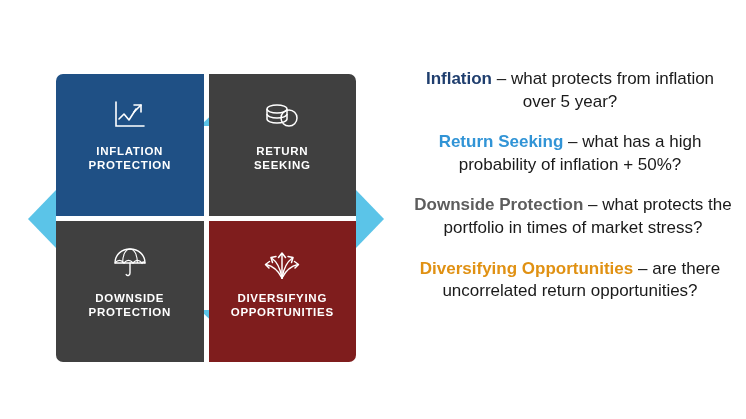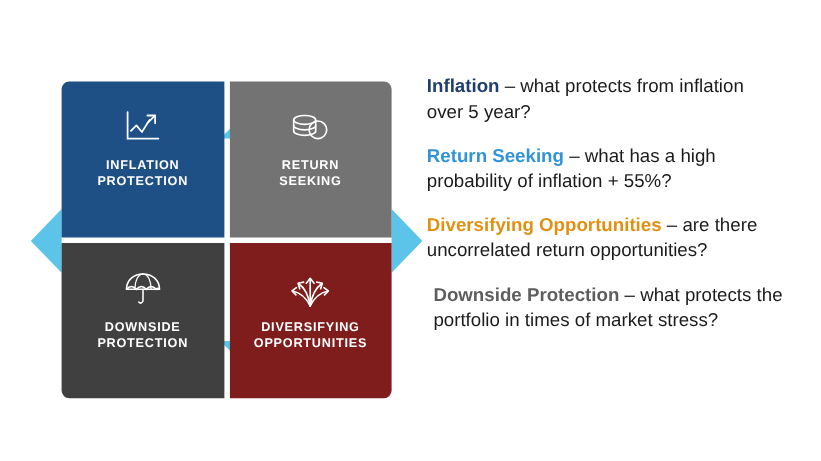--- a/index.html
+++ b/index.html
@@ -73,21 +73,21 @@
   .quad {
     position: relative;
     display: flex;
     flex-direction: column;
     align-items: center;
     justify-content: flex-start;
     box-sizing: border-box;
     padding-top: 22px;
   }
   .quad.q-tl { background: #1F5085; border-radius: 7px 0 0 0; }
-  .quad.q-tr { background: #737373; border-radius: 0 7px 0 0; }
+  .quad.q-tr { background: #404040; border-radius: 0 7px 0 0; }
   .quad.q-bl { background: #404040; border-radius: 0 0 0 7px; }
   .quad.q-br { background: #7f1d1d; border-radius: 0 0 7px 0; }
 
   .quad-icon {
     height: 40px;
     display: flex;
     align-items: center;
     justify-content: center;
     margin-bottom: 8px;
   }
@@ -97,23 +97,24 @@
     font-weight: bold;
     letter-spacing: 0.7px;
     text-align: center;
     line-height: 1.25;
     white-space: pre-line;
   }
 
   
   #text-panel {
     position: absolute;
-    left: 388px;
+    left: 408px;
     top: 68px;
     width: 324px;
+    text-align: center;
   }
   .para {
     margin: 0 0 18px 0;
     font-size: 17px;
     line-height: 1.33;
     color: #1a1a1a;
   }
   .para:last-child { margin-bottom: 0; }
   .lead {
     font-weight: bold;
@@ -196,19 +197,19 @@
 OPPORTUNITIES</div>
     </div>
 
   </div>
 </div>
 
 <div id="text-panel">
 
   <p class="para"><span class="lead c-navy">Inflation</span><span> – </span><span>what protects from inflation over 5 year?</span></p>
 
-  <p class="para"><span class="lead c-blue">Return Seeking</span><span> – </span><span>what has a high probability of inflation + 55%?</span></p>
+  <p class="para"><span class="lead c-blue">Return Seeking</span><span> – </span><span>what has a high probability of inflation + 50%?</span></p>
+
+  <p class="para indent"><span class="lead c-gray">Downside Protection</span><span> – </span><span>what protects the portfolio in times of market stress?</span></p>
 
   <p class="para"><span class="lead c-orange">Diversifying Opportunities</span><span> – </span><span>are there uncorrelated return opportunities?</span></p>
 
-  <p class="para indent"><span class="lead c-gray">Downside Protection</span><span> – </span><span>what protects the portfolio in times of market stress?</span></p>
-
 </div>
 
 </body></html>

